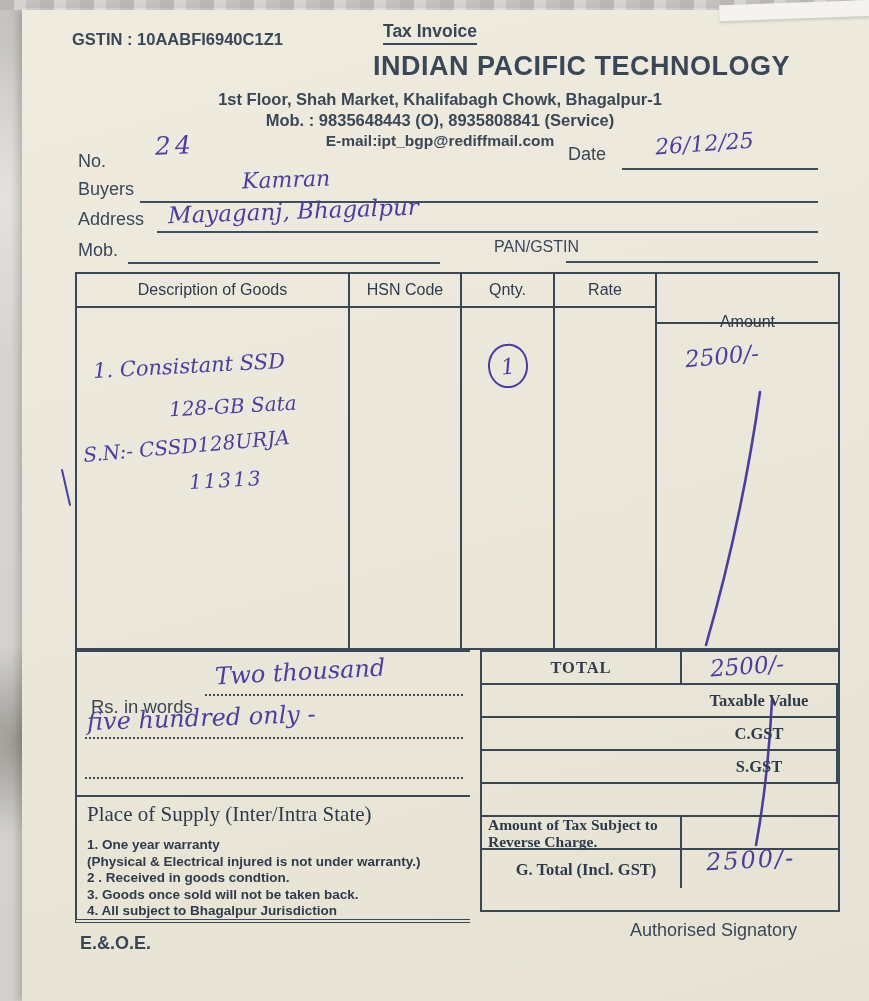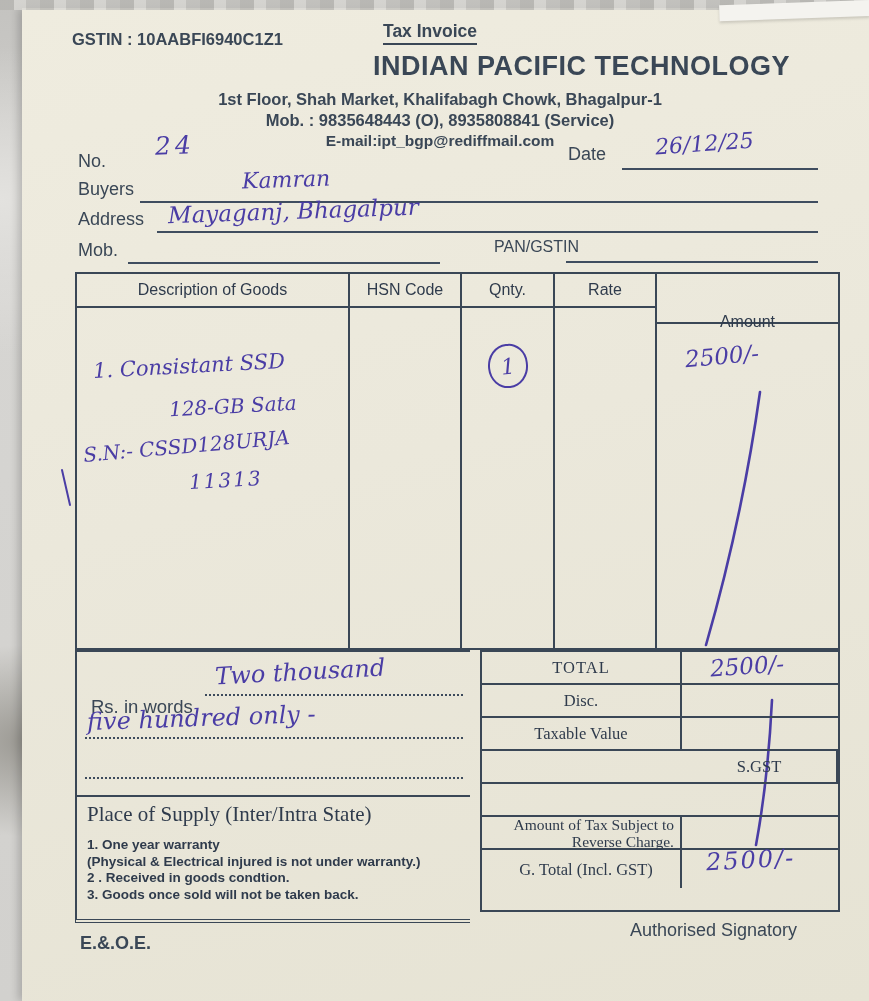--- a/index.html
+++ b/index.html
@@ -67,23 +67,23 @@
   }
   
   .summary-table{
     position:absolute;left:480px;top:650px;width:360px;height:262px;
     display:grid;grid-template-columns:200px 1fr;
     grid-template-rows:33px 33px 33px 33px 33px 33px 38px 1fr;
     border:2.5px solid var(--ink);box-sizing:border-box;
   }
   .summary-table .lcell{
     border-right:2px solid var(--ink);border-bottom:2px solid var(--ink);
-    display:flex;align-items:center;justify-content:center;text-align:right;
+    display:flex;align-items:center;justify-content:center;text-align:left;
     font-family:"Liberation Serif", serif;font-size:16.5px;color:var(--ink-dark);
-    line-height:17px;padding:0 6px;
+    line-height:17px;padding:0 6px;font-weight:bold;
   }
   .summary-table .vcell{
     border-bottom:2px solid var(--ink);position:relative;
   }
   .lbox{position:absolute;left:75px;top:650px;width:395px;height:145px;
     border-left:2.5px solid var(--ink);border-top:2.5px solid var(--ink);box-sizing:border-box;}
   .pbox{position:absolute;left:75px;top:795px;width:395px;height:128px;
     border-left:2.5px solid var(--ink);border-top:2.5px solid var(--ink);
     border-bottom:4px double var(--ink);box-sizing:border-box;}
   .terms{font-size:13.5px;font-weight:bold;color:var(--ink-dark);line-height:16.5px;}
@@ -166,36 +166,37 @@
   <div class="abs hw" style="left:10px;top:52px;font-size:24px;transform:rotate(-2deg);">five hundred only -</div>
 </div>
 
 <div class="pbox">
   <div class="abs serif" style="left:10px;top:5px;font-size:21px;color:var(--ink-dark);">Place of Supply (Inter/Intra State)</div>
   <div class="abs terms" style="left:10px;top:40px;width:378px;">
     <div>1. One year warranty</div>
     <div>(Physical &amp; Electrical injured is not under warranty.)</div>
     <div>2 . Received in goods condtion.</div>
     <div>3. Goods once sold will not be taken back.</div>
+    <div>4. All subject to Bhagalpur Jurisdiction</div>
   </div>
 </div>
 
 <div class="summary-table">
   <div class="lcell" style="letter-spacing:1px;">TOTAL</div>
   <div class="vcell">
     <span class="hw" style="position:absolute;left:28px;top:1px;font-size:23px;transform:rotate(-4deg);">2500/-</span>
   </div>
-  <div class="lcell">Disc.</div>
   <div class="vcell">
     <span class="hw" style="position:absolute;left:28px;top:3px;font-size:20px;"></span>
   </div>
   <div class="lcell">Taxable Value</div>
   <div class="vcell">
     <span class="hw" style="position:absolute;left:28px;top:3px;font-size:20px;"></span>
   </div>
+  <div class="lcell">C.GST</div>
   <div class="vcell">
     <span class="hw" style="position:absolute;left:28px;top:3px;font-size:20px;"></span>
   </div>
   <div class="lcell">S.GST</div>
   <div class="vcell">
     <span class="hw" style="position:absolute;left:28px;top:3px;font-size:20px;"></span>
   </div>
   <div class="vcell">
     <span class="hw" style="position:absolute;left:28px;top:3px;font-size:20px;"></span>
   </div>

